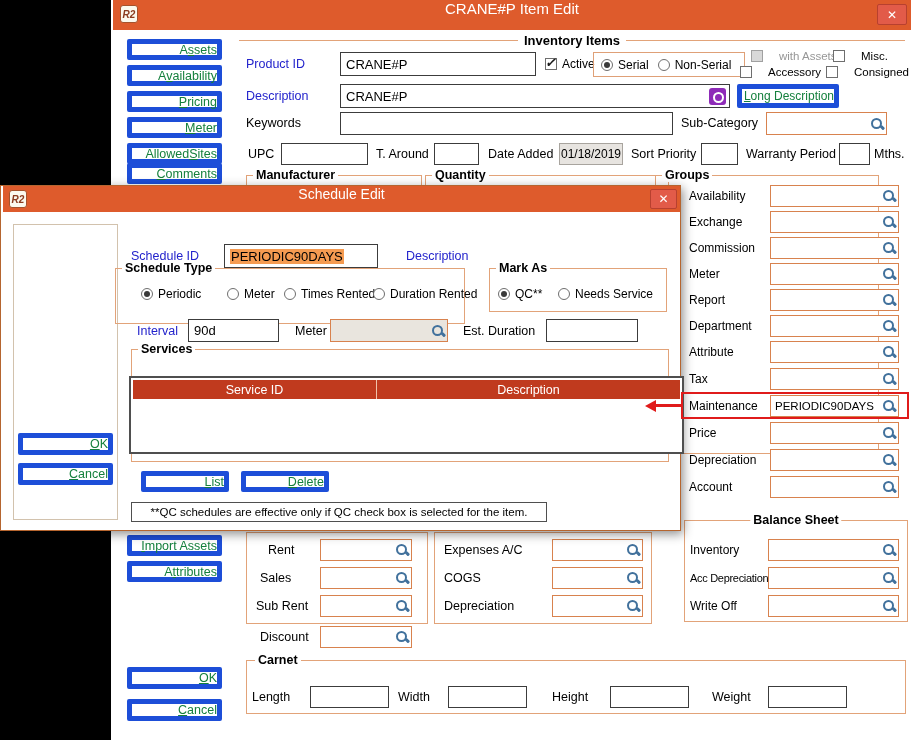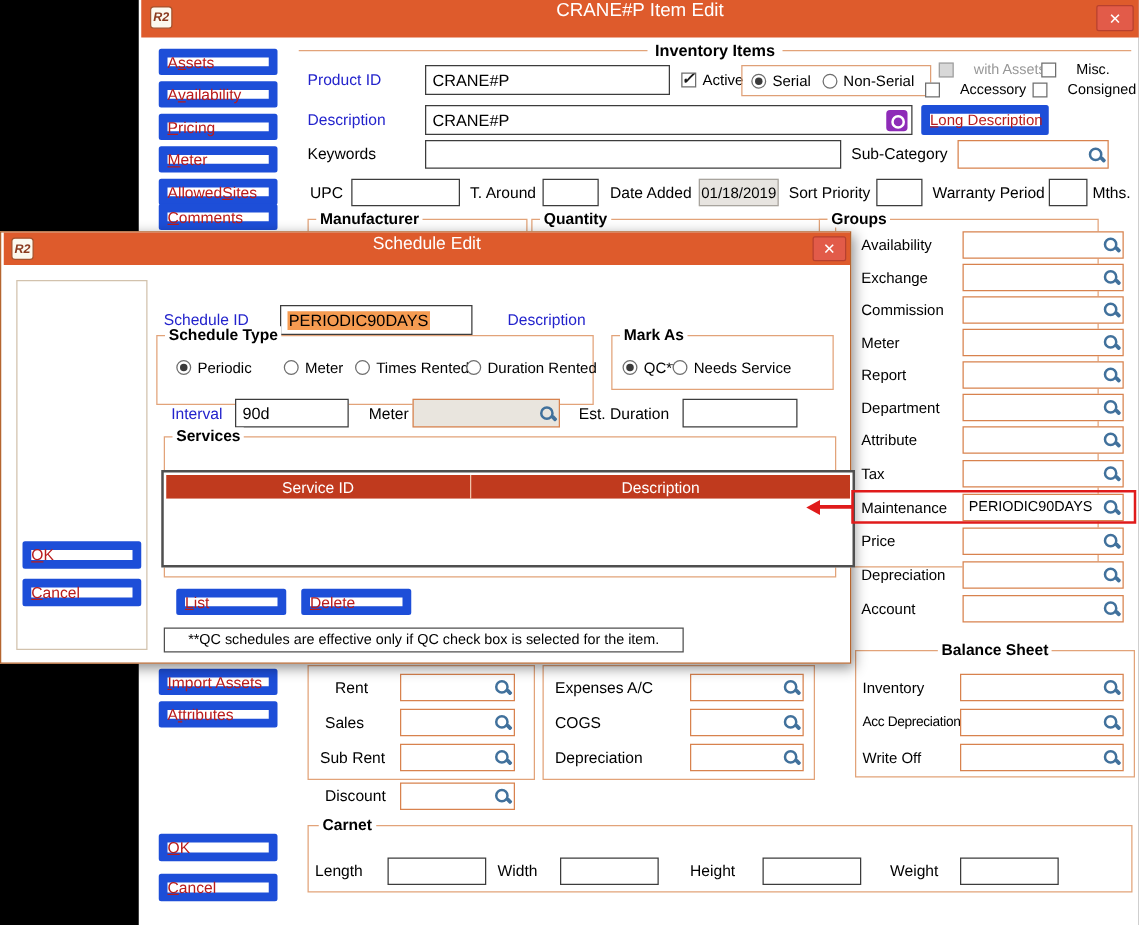--- a/index.html
+++ b/index.html
@@ -2,21 +2,21 @@
 <html style="--titlebar: #de5b2c; --table-header: #c03a1e; --selection: #f59b51; --annotation-red: #e01b1b; --label-blue: #2323cc;"><head>
 <meta charset="utf-8">
 <style>
   *{margin:0;padding:0;box-sizing:border-box}
   html,body{width:911px;height:740px}
   body{background:#000;font-family:"Liberation Sans",sans-serif;position:relative;overflow:hidden;font-size:12.5px;color:#000}
   .win{position:absolute;background:#fff}
   .titlebar{position:absolute;left:2px;top:0;right:0;background:var(--titlebar,#de5b2c);display:flex;justify-content:center;color:#fff}
   .appicon{position:absolute;display:flex;align-items:center;justify-content:center;background:#fbf9ef;color:#8a3b1f;font-weight:bold;font-style:italic;font-size:10px;border:1px solid #a5522c;border-radius:3px}
   .closebtn{position:absolute;background:#e25b49;border:1px solid #b8402f;color:#fff;display:flex;align-items:center;justify-content:center;font-size:12px;border-radius:2px}
-  .btn{position:absolute;background:#fff;border:7px solid #1d4ed8;border-radius:2px;display:flex;align-items:center;justify-content:flex-start;font-size:12.5px;color:#b91c1c;white-space:nowrap}
+  .btn{position:absolute;background:#fff;border:5px solid #1d4ed8;border-radius:2px;display:flex;align-items:center;justify-content:flex-end;font-size:12.5px;color:#15803d;white-space:nowrap}
   .lbl{position:absolute;font-size:12.5px;white-space:nowrap}
   .lbl12{font-size:12px}
   .tight{font-size:11px;letter-spacing:-0.3px}
   .blue{color:var(--label-blue,#2323cc)}
   .gray{color:#979797}
   .tinput{position:absolute;background:#fff;border:1px solid #3c3c3c;display:flex;align-items:center;padding:0 5px;font-size:13px;overflow:hidden;white-space:nowrap}
   .dateval{position:absolute;background:#e7e4e0;border:1px solid #a8a49e;display:flex;align-items:center;justify-content:center;font-size:12px}
   .lookup{position:absolute;background:#fff;border:1px solid #d8824e;display:flex;align-items:center;padding:0 17px 0 4px;font-size:11.5px;overflow:hidden;white-space:nowrap}
   .lookup.dis{background:#e9e5de}
   .mag{position:absolute;right:2px;top:50%;margin-top:-7px;width:14px;height:14px}
@@ -307,21 +307,21 @@
   <div class="panel" style="left:12px;top:38px;width:105px;height:296px"></div>
   <div class="btn" style="left:17px;top:247px;width:95px;height:22px"><u>O</u>K</div>
   <div class="btn" style="left:17px;top:277px;width:95px;height:22px"><u>C</u>ancel</div>
 
   <span class="lbl blue" style="left:130px;top:63px">Schedule ID</span>
   <div class="tinput" style="left:223px;top:58px;width:154px;height:24px">
       <span class="hl">PERIODIC90DAYS</span>
     </div>
   <span class="lbl blue" style="left:405px;top:63px">Description</span>
 
-  <div class="fs" style="left:124px;top:82px;width:350px;height:56px">
+  <div class="fs" style="left:114px;top:82px;width:350px;height:56px">
       <span class="leg" style="left:6px">Schedule Type</span>
     </div>
   <span class="opt" style="left:140px;top:101px">
       <i class="radio sel"></i>
       <span>Periodic</span>
     </span>
   <span class="opt" style="left:226px;top:101px">
       <i class="radio"></i>
       <span>Meter</span>
     </span>
@@ -334,21 +334,21 @@
       <span>Duration Rented</span>
     </span>
 
   <div class="fs" style="left:488px;top:82px;width:178px;height:44px">
       <span class="leg" style="left:6px">Mark As</span>
     </div>
   <span class="opt" style="left:497px;top:101px">
       <i class="radio sel"></i>
       <span>QC**</span>
     </span>
-  <span class="opt" style="left:537px;top:101px">
+  <span class="opt" style="left:557px;top:101px">
       <i class="radio"></i>
       <span>Needs Service</span>
     </span>
 
   <span class="lbl blue" style="left:136px;top:138px">Interval</span>
   <div class="tinput" style="left:187px;top:133px;width:91px;height:23px">
       <span>90d</span>
     </div>
   <span class="lbl" style="left:294px;top:138px">Meter</span>
   <div class="lookup dis" style="left:329px;top:133px;width:118px;height:23px">

